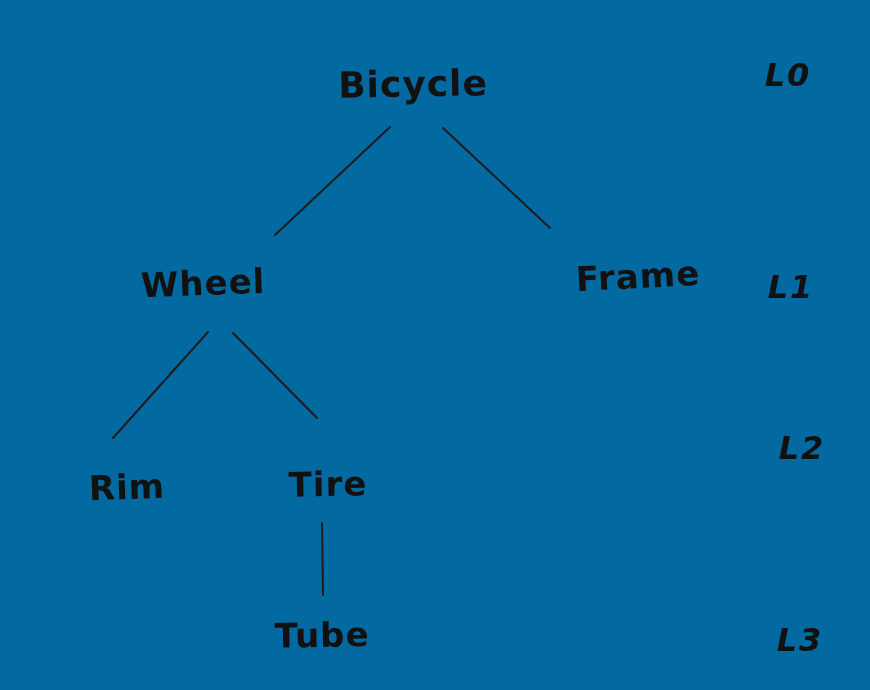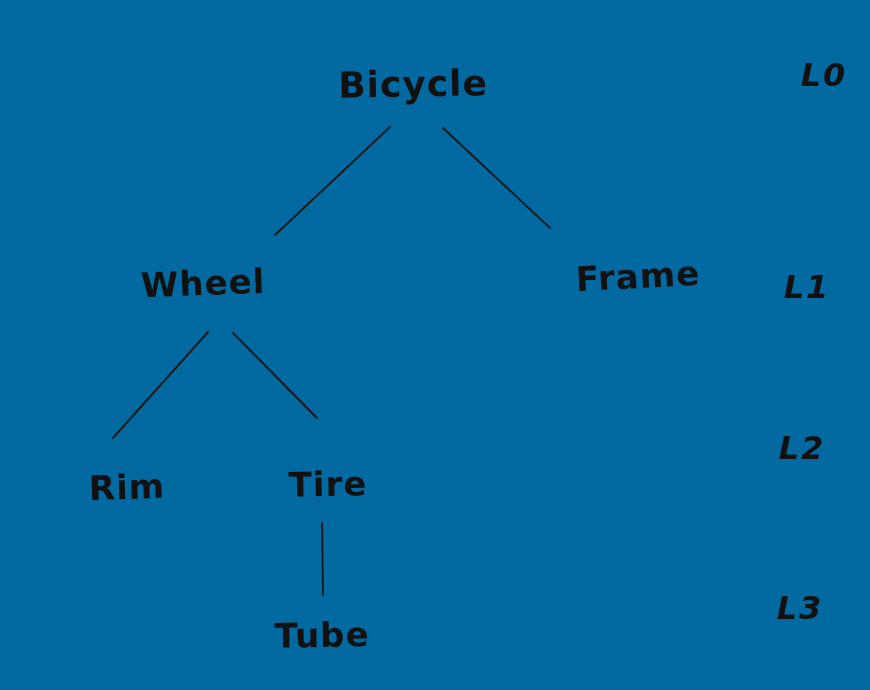--- a/index.html
+++ b/index.html
@@ -70,21 +70,21 @@
   <span class="label node-label tilt-n2" style="left:203px; top:283px;">Wheel</span>
 
   <span class="label node-label tilt-n3" style="left:638px; top:276px;">Frame</span>
 
   <span class="label node-label tilt-n2" style="left:127px; top:487px;">Rim</span>
 
   <span class="label node-label tilt-n1" style="left:328px; top:484px;">Tire</span>
 
   <span class="label node-label tilt-n1" style="left:322px; top:635px;">Tube</span>
 
-  <span class="label level-label" style="left:824px; top:75px;text-align:center;">L0</span>
+  <span class="label level-label" style="left:788px; top:75px;text-align:center;">L0</span>
 
-  <span class="label level-label" style="left:791px; top:287px;margin-left:16px;">L1</span>
+  <span class="label level-label" style="left:791px; top:287px;">L1</span>
 
   <span class="label level-label" style="left:802px; top:448px;">L2</span>
 
-  <span class="label level-label" style="left:800px; top:608px;">L3</span>
+  <span class="label level-label" style="left:800px; top:640px;">L3</span>
 
 </div>
 
 </body></html>

